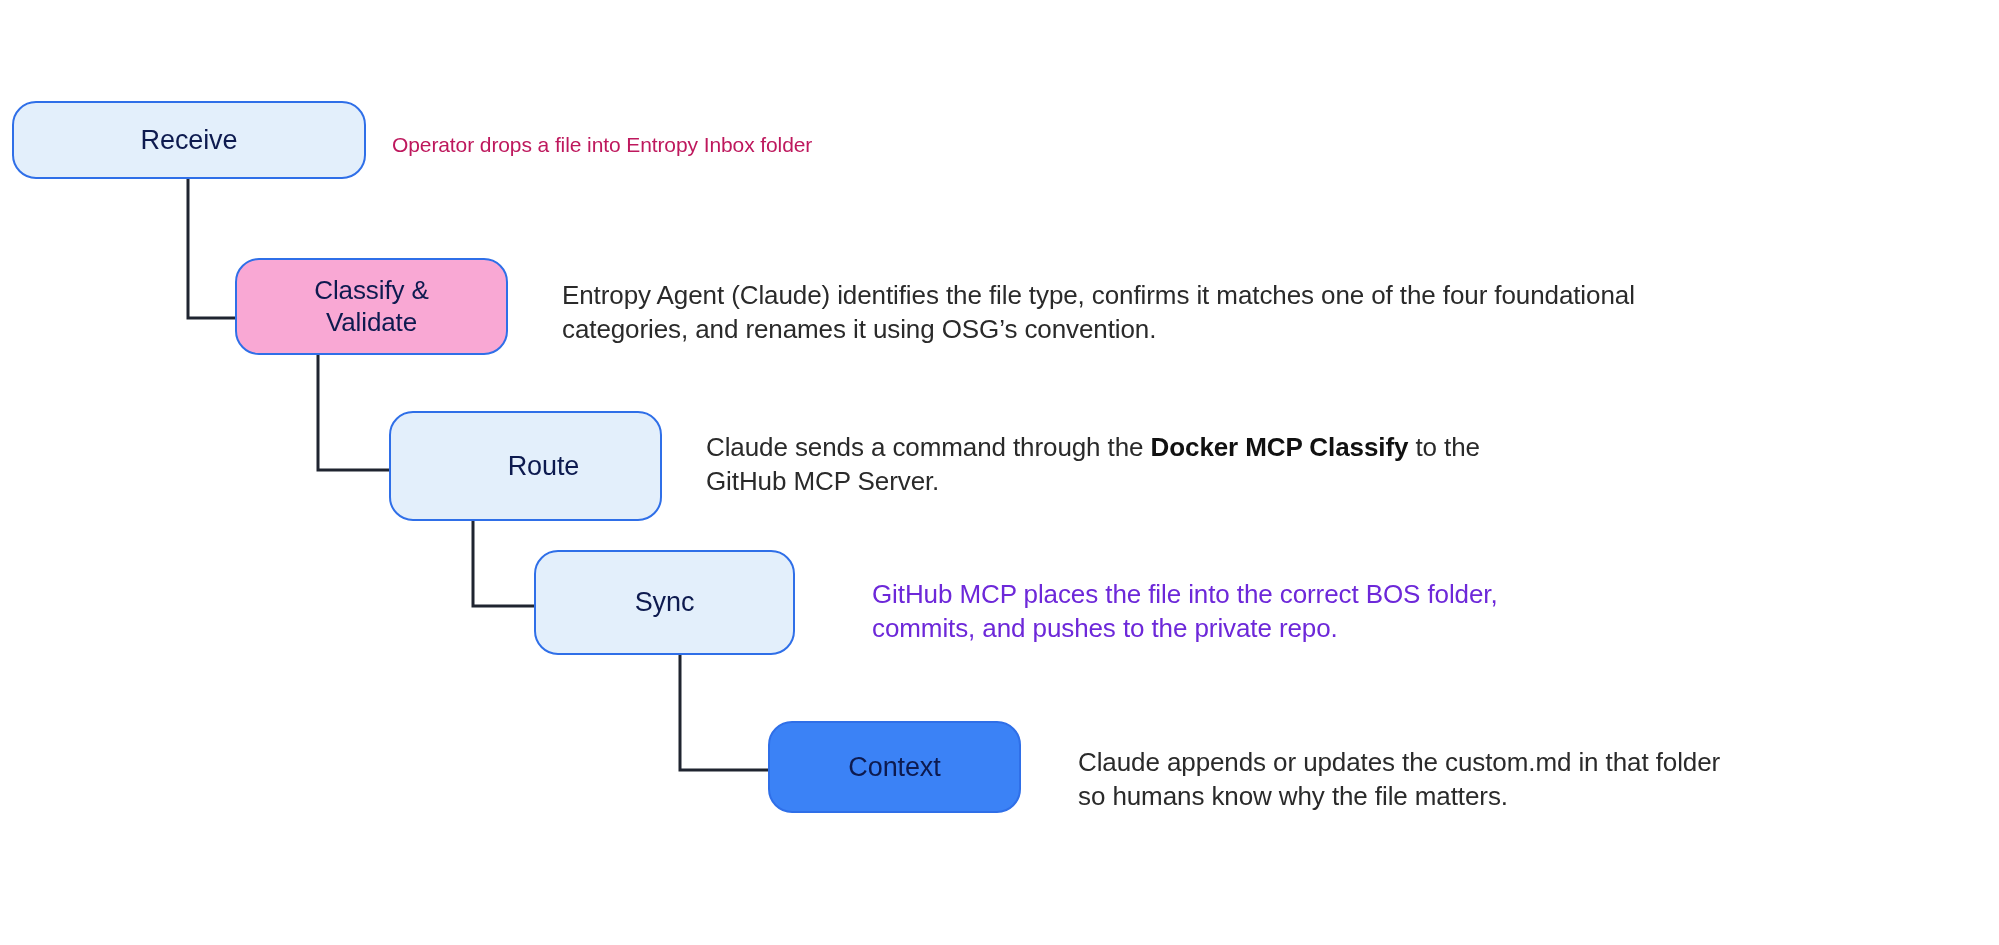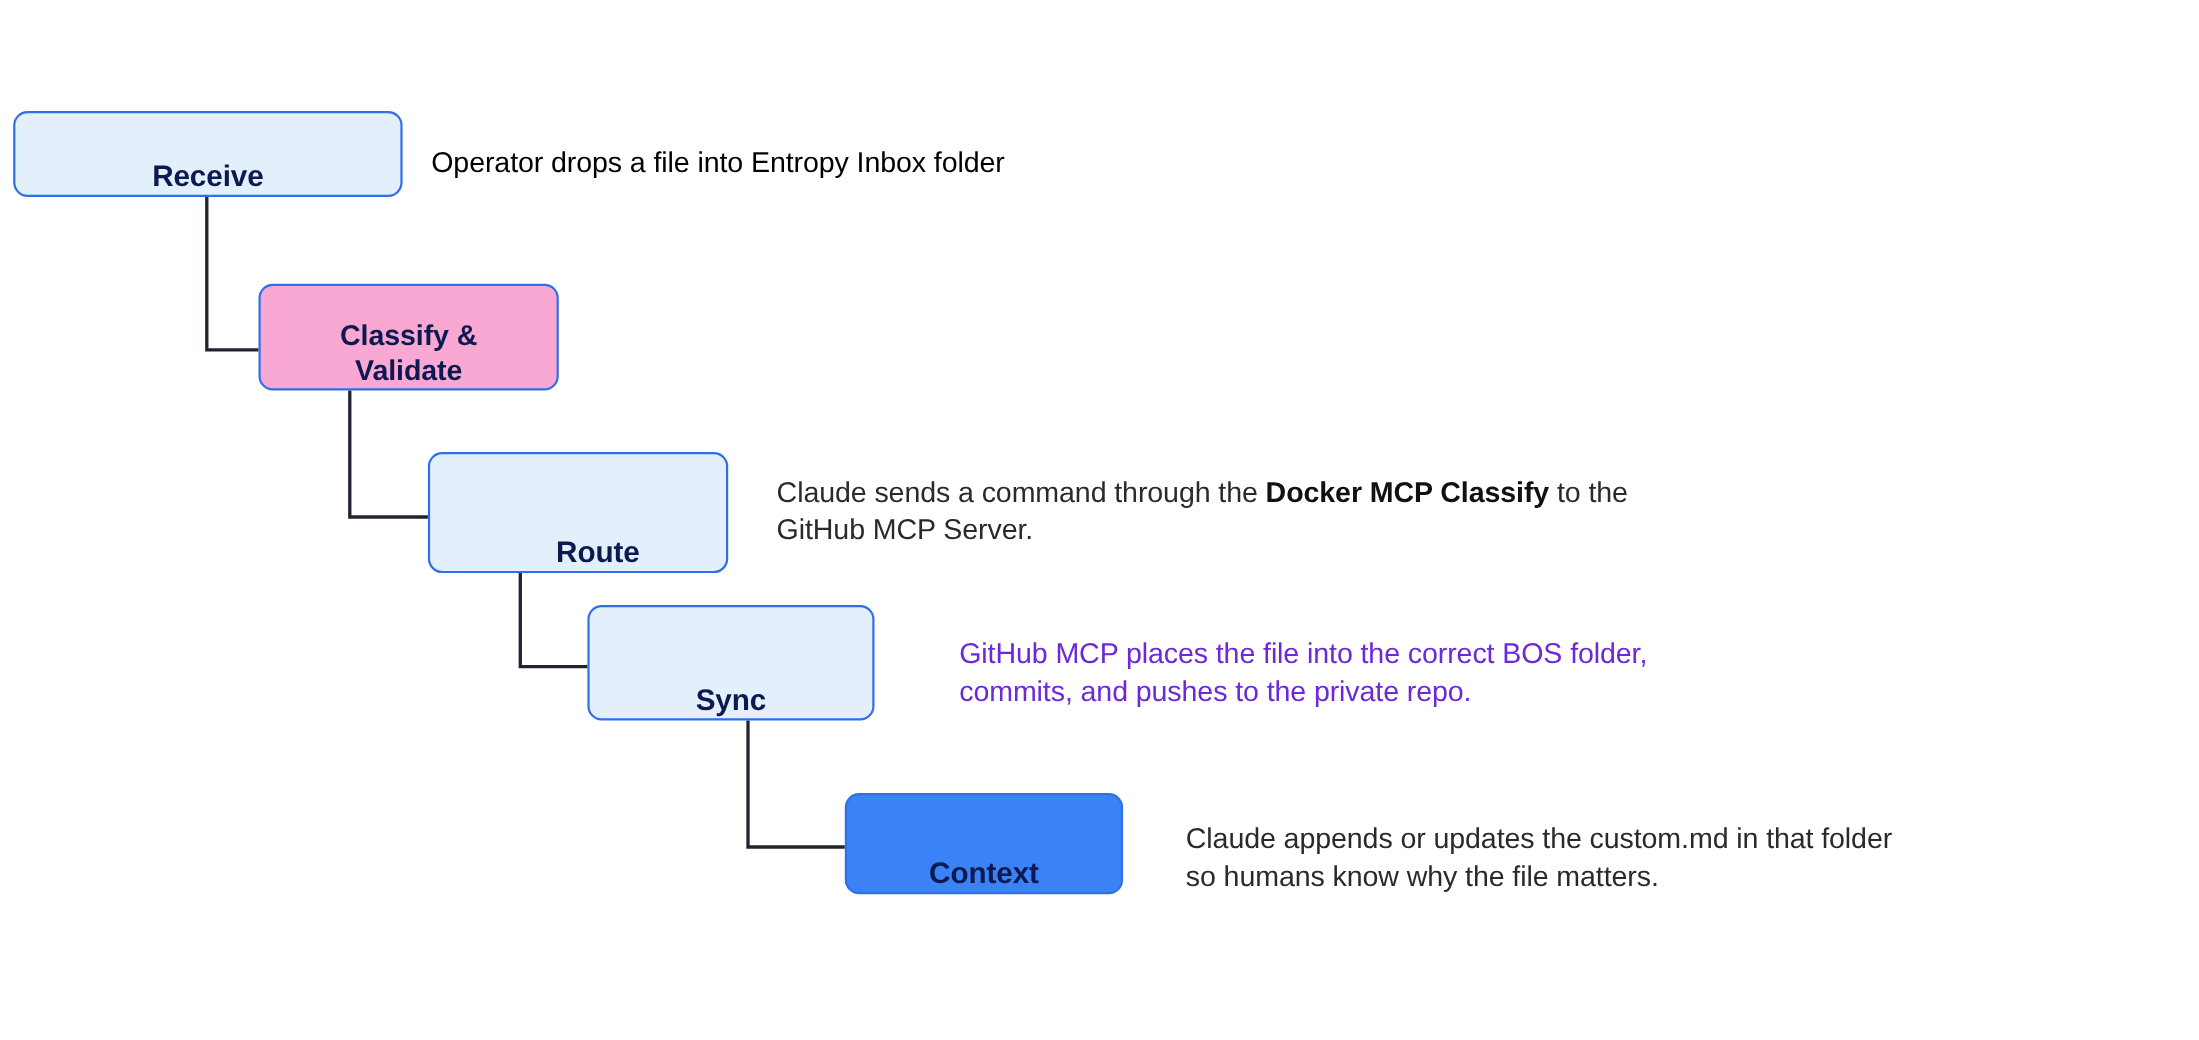--- a/index.html
+++ b/index.html
@@ -25,27 +25,27 @@
     top: 0;
     width: 1999px;
     height: 945px;
     pointer-events: none;
   }
   .node {
     position: absolute;
     box-sizing: border-box;
     background: #e3effb;
     border: 2.5px solid #2f6fe8;
-    border-radius: 13px;
+    border-radius: 24px;
     display: flex;
-    align-items: flex-end;
+    align-items: center;
     justify-content: center;
     text-align: center;
     color: #0d1a4f;
-    font-weight: bold;
+    font-weight: normal;
     letter-spacing: -0.1px;
     line-height: 1.22;
     z-index: 2;
   }
   .node-label {
     display: block;
     white-space: pre-line;
     padding: 0 10px;
   }
   .desc {
@@ -83,21 +83,23 @@
   <div class="node" style="left: 389px; top: 411px; width: 273px; height: 110px; font-size: 27px; background: rgb(227, 239, 251); border-color: rgb(47, 111, 232); color: rgb(13, 26, 79); padding-left: 36px;">
     <span class="node-label">Route</span>
   </div>
   <div class="node" style="left: 534px; top: 550px; width: 261px; height: 105px; font-size: 27px; background: rgb(227, 239, 251); border-color: rgb(47, 111, 232); color: rgb(13, 26, 79);">
     <span class="node-label">Sync</span>
   </div>
   <div class="node" style="left: 768px; top: 721px; width: 253px; height: 92px; font-size: 27px; background: #3b82f6; border-color: rgb(47, 111, 232); color: rgb(13, 26, 79);">
     <span class="node-label">Context</span>
   </div>
 
-  <div class="desc" style="left: 392px; top: 131px; font-size: 26px; color: #000000;">Operator drops a file into Entropy Inbox folder</div>
+  <div class="desc" style="left: 392px; top: 131px; font-size: 21px; color: #be185d;">Operator drops a file into Entropy Inbox folder</div>
+  <div class="desc" style="left: 562px; top: 279px; font-size: 26px; color: rgb(42, 42, 42);">Entropy Agent (Claude) identifies the file type, confirms it matches one of the four foundational
+categories, and renames it using OSG’s convention.</div>
   <div class="desc" style="left: 706px; top: 431px; font-size: 26px; color: rgb(42, 42, 42);">Claude sends a command through the <b>Docker MCP Classify</b> to the
 GitHub MCP Server.</div>
   <div class="desc" style="left: 872px; top: 578px; font-size: 26px; color: #6d28d9;">GitHub MCP places the file into the correct BOS folder,
 commits, and pushes to the private repo.</div>
   <div class="desc" style="left: 1078px; top: 746px; font-size: 26px; color: rgb(42, 42, 42);">Claude appends or updates the custom.md in that folder
 so humans know why the file matters.</div>
 
 </div>
 
 </body></html>

